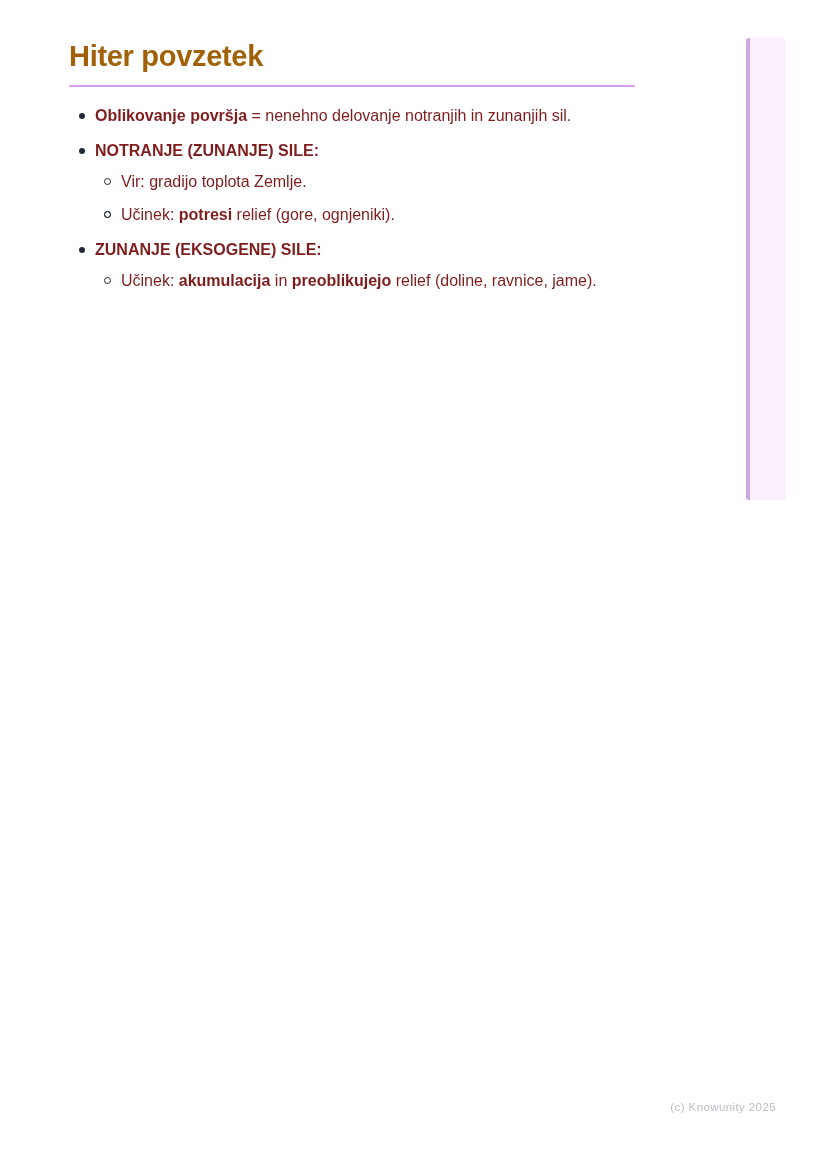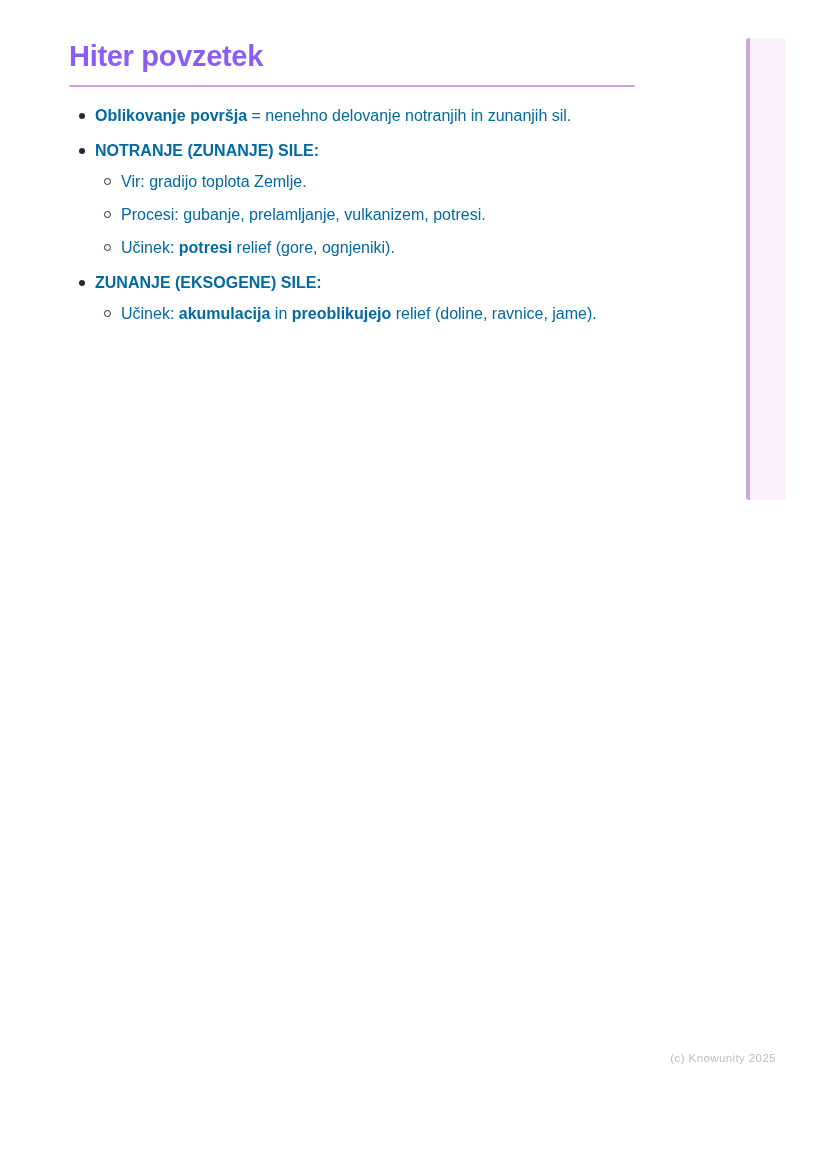--- a/index.html
+++ b/index.html
@@ -26,37 +26,37 @@
     position: absolute;
     left: 69px; top: 40px;
     width: 566px;
     color: #222936;
   }
   h1.title {
     margin: 0;
     font-size: 29px;
     line-height: 32px;
     font-weight: 700;
-    color: #8b5cf6;
+    color: #a16207;
     letter-spacing: -0.3px;
   }
   .title-rule {
     margin-top: 13px;
     height: 2px;
     width: 566px;
     background: #d49fe2;
     border-radius: 1px;
   }
 
   ul { list-style: none; margin: 0; padding: 0; }
   .summary-list {
     margin-top: 15px;
     font-size: 16px;
     line-height: 27px;
-    color: #0369a1;
+    color: #7f1d1d;
   }
   .summary-list > li {
     position: relative;
     padding-left: 26px;
     margin-bottom: 8px;
   }
   .sub-list { margin-top: -2px; margin-bottom: 7px; }
   .sub-list > li {
     position: relative;
     padding-left: 26px;
@@ -74,21 +74,21 @@
     left: 9px; top: 10px;
     width: 5px; height: 5px;
     border: 1.6px solid #222936;
     border-radius: 50%;
     background: transparent;
   }
   .b { font-weight: 700; }
 
   .footer-credit {
     position: absolute;
-    top: 1052px; right: 52px;
+    top: 1101px; right: 52px;
     font-size: 11.5px;
     letter-spacing: 0.4px;
     color: #b9bec6;
   }
 </style>
 </head>
 <body>
 
 <div class="page">
 
@@ -108,21 +108,20 @@
       <li>
         <span class="bullet"></span>
         <span class="b">NOTRANJE (ZUNANJE) SILE:</span>
         <ul class="sub-list">
           <li>
             <span class="bullet-hollow"></span>
             <span>Vir: gradijo toplota Zemlje.</span>
           </li>
           <li>
             <span class="bullet-hollow"></span>
-            <span>Procesi: gubanje, prelamljanje, vulkanizem, potresi.</span>
           </li>
           <li>
             <span class="bullet-hollow"></span>
             <span><span>Učinek: </span><span class="b">potresi</span><span> relief (gore, ognjeniki).</span></span>
           </li>
         </ul>
       </li>
 
       <li>
         <span class="bullet"></span>

